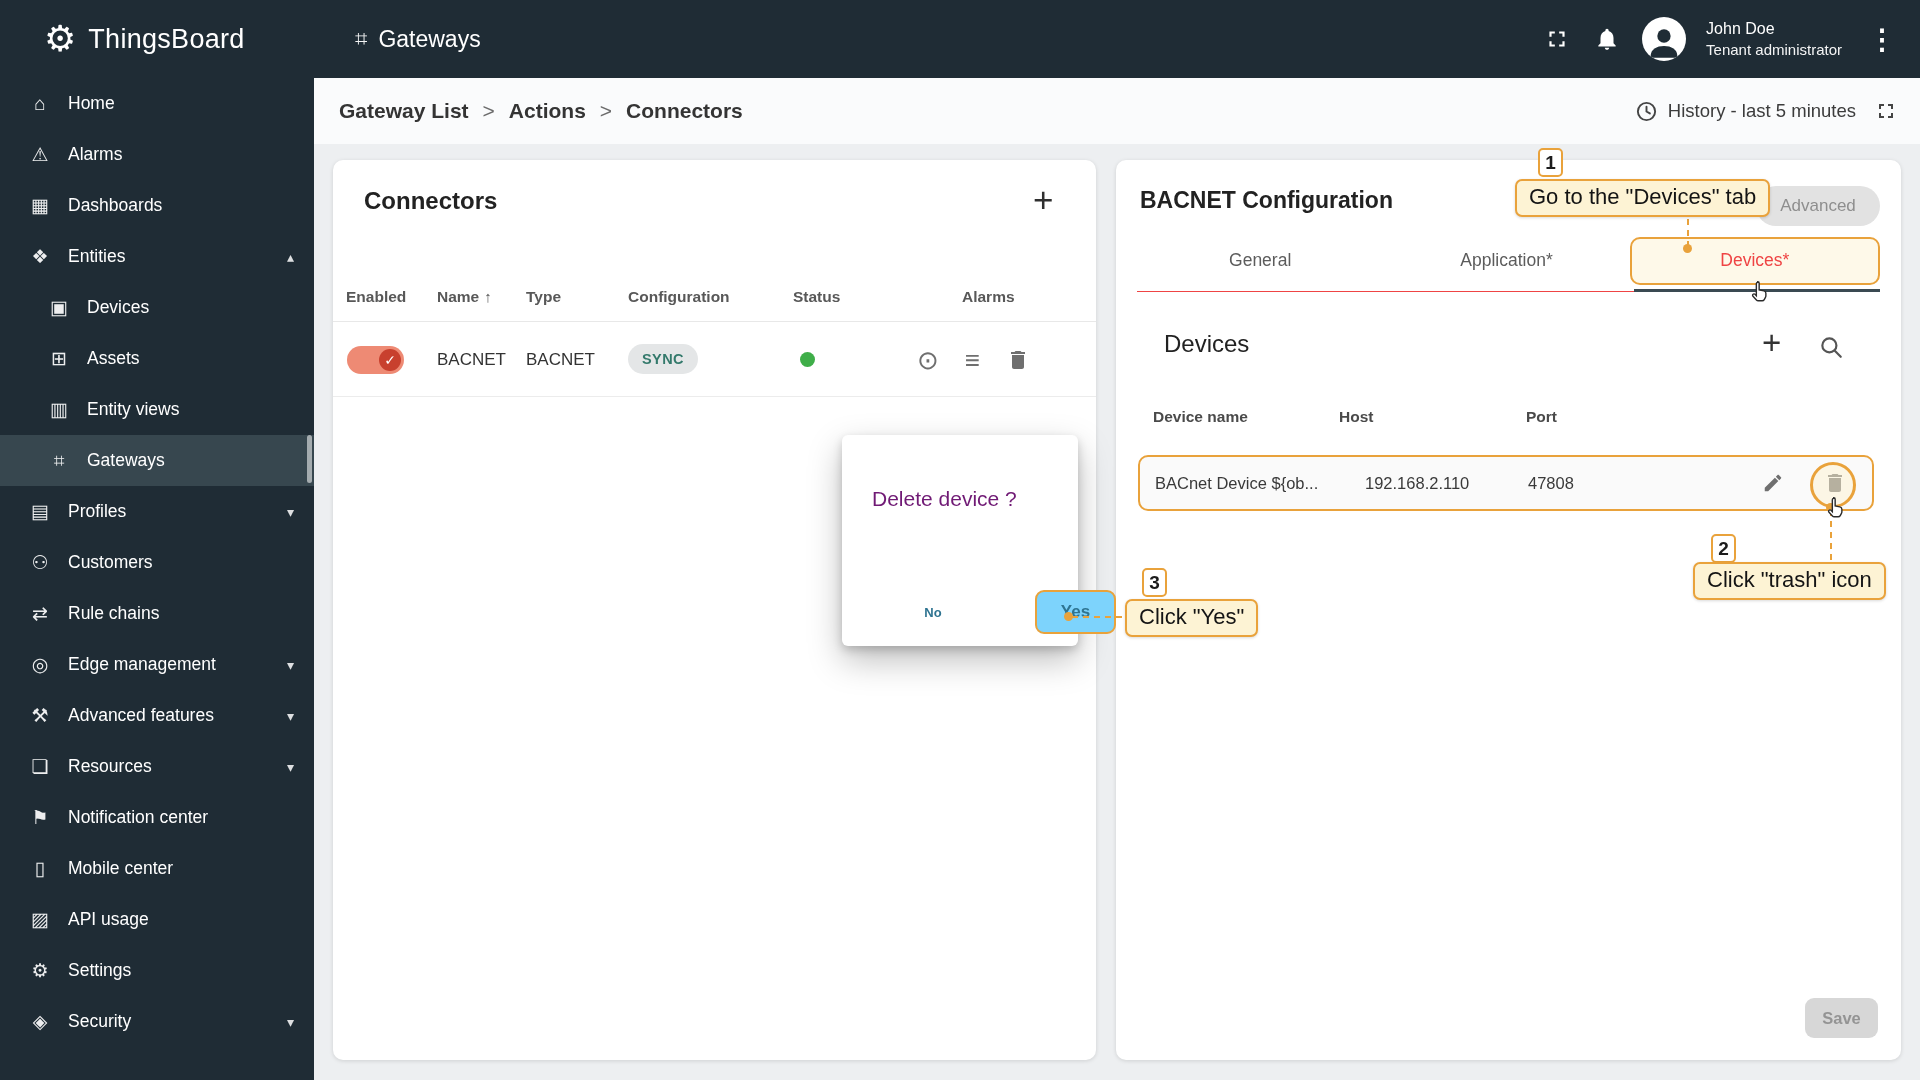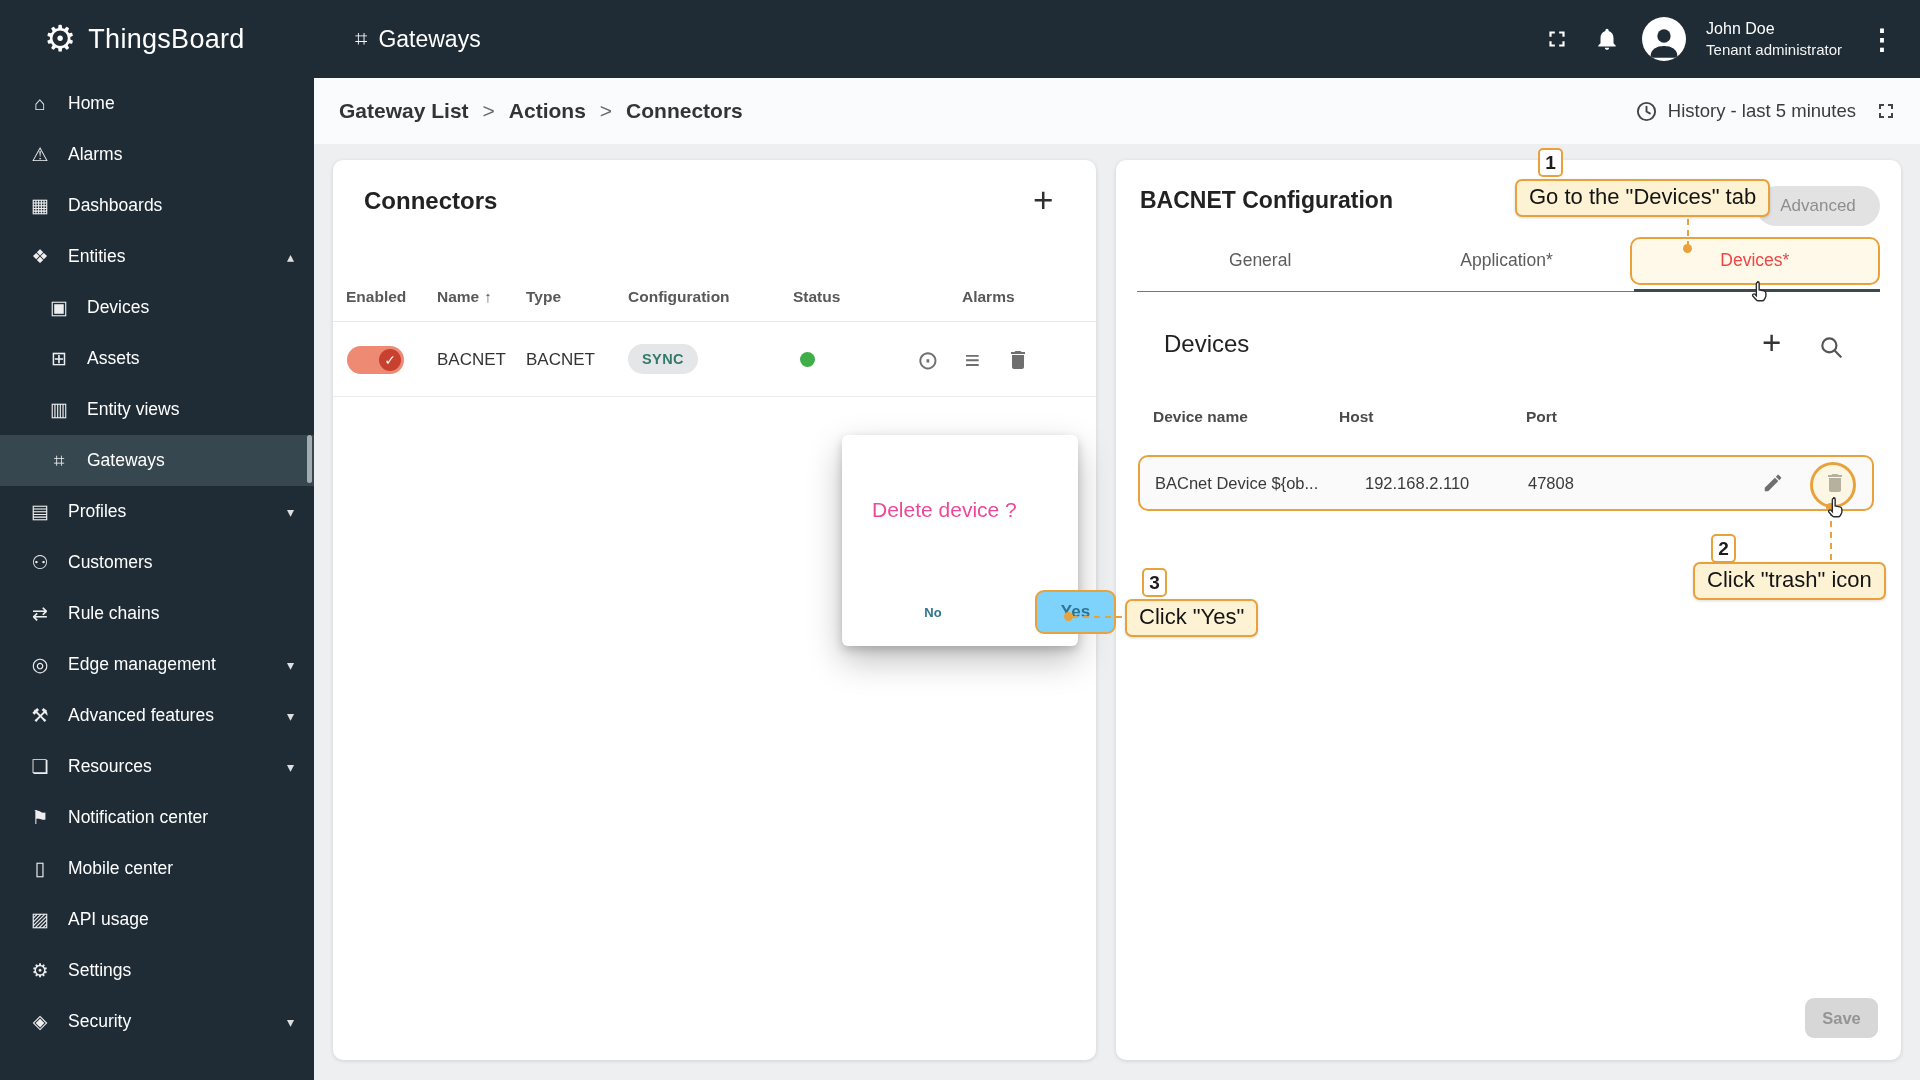--- a/index.html
+++ b/index.html
@@ -76,21 +76,21 @@
   .dcol-name { left:37px; } .dcol-host { left:223px; } .dcol-port { left:410px; }
   .bc-row { position:absolute; left:22px; top:295px; width:736px; height:56px; border:2px solid #e9a23b; border-radius:10px; background:#fafafa; font-size:16.5px; color:#3a3a3a; cursor:pointer; }
   .bc-row > .cell { position:absolute; line-height:52px; white-space:nowrap; }
   .drow-name { left:15px; } .drow-host { left:201px;margin-left:24px; } .drow-port { left:388px; }
   .row-pencil { position:absolute; left:622px; top:15px; cursor:pointer; display:flex; }
   .row-trash { position:absolute; left:683px; top:14px; cursor:pointer; display:flex; }
   .bc-save { position:absolute; left:689px; top:838px; width:73px; height:40px; background:#d7d7d7; border:none; border-radius:9px; color:#949494; font-size:16.5px; font-weight:600; font-family:inherit; }
 
   
   .dialog { position:absolute; left:842px; top:435px; width:236px; height:211px; background:#fff; border-radius:6px; box-shadow:0 14px 34px rgba(0,0,0,.26), 0 4px 10px rgba(0,0,0,.18); z-index:40; }
-  .dialog-title { position:absolute; left:30px; top:52px; font-size:21px; font-weight:500; color:#ec4899; white-space:nowrap;margin-top:11px; }
+  .dialog-title { position:absolute; left:30px; top:52px; font-size:21px; font-weight:500; color:#701a75; white-space:nowrap; }
   .dialog-no { position:absolute; left:58px; top:155px; width:66px; height:44px; background:none; border:none; color:#2f7491; font-size:13px; font-weight:700; font-family:inherit; cursor:pointer; }
   .dialog-yes { position:absolute; left:145px; top:155px; width:81px; height:44px; background:#7dd3fc; border:2px solid #e9a23b; border-radius:9px; color:#2f7491; font-size:17px; font-weight:700; font-family:inherit; cursor:pointer;margin-left:48px; }
 
   
   .ann-num { position:absolute; width:25px; height:29px; background:#fff; border:2px solid #e9a23b; border-radius:5px; font-size:19px; font-weight:600; color:#1c1c1c; display:flex; align-items:center; justify-content:center; z-index:60; }
   #ann1-num { left:1538px; top:148px; }
   #ann2-num { left:1711px; top:534px; }
   #ann3-num { left:1142px; top:568px; }
   .ann-box { position:absolute; background:#fdf3d4; border:2px solid #e9a23b; border-radius:7px; padding:3px 12px 5px 12px; font-size:22px; font-weight:500; color:#141414; white-space:nowrap; z-index:60; box-shadow:0 1px 3px rgba(0,0,0,.15); }
   #ann1-box { left:1515px; top:179px; }

